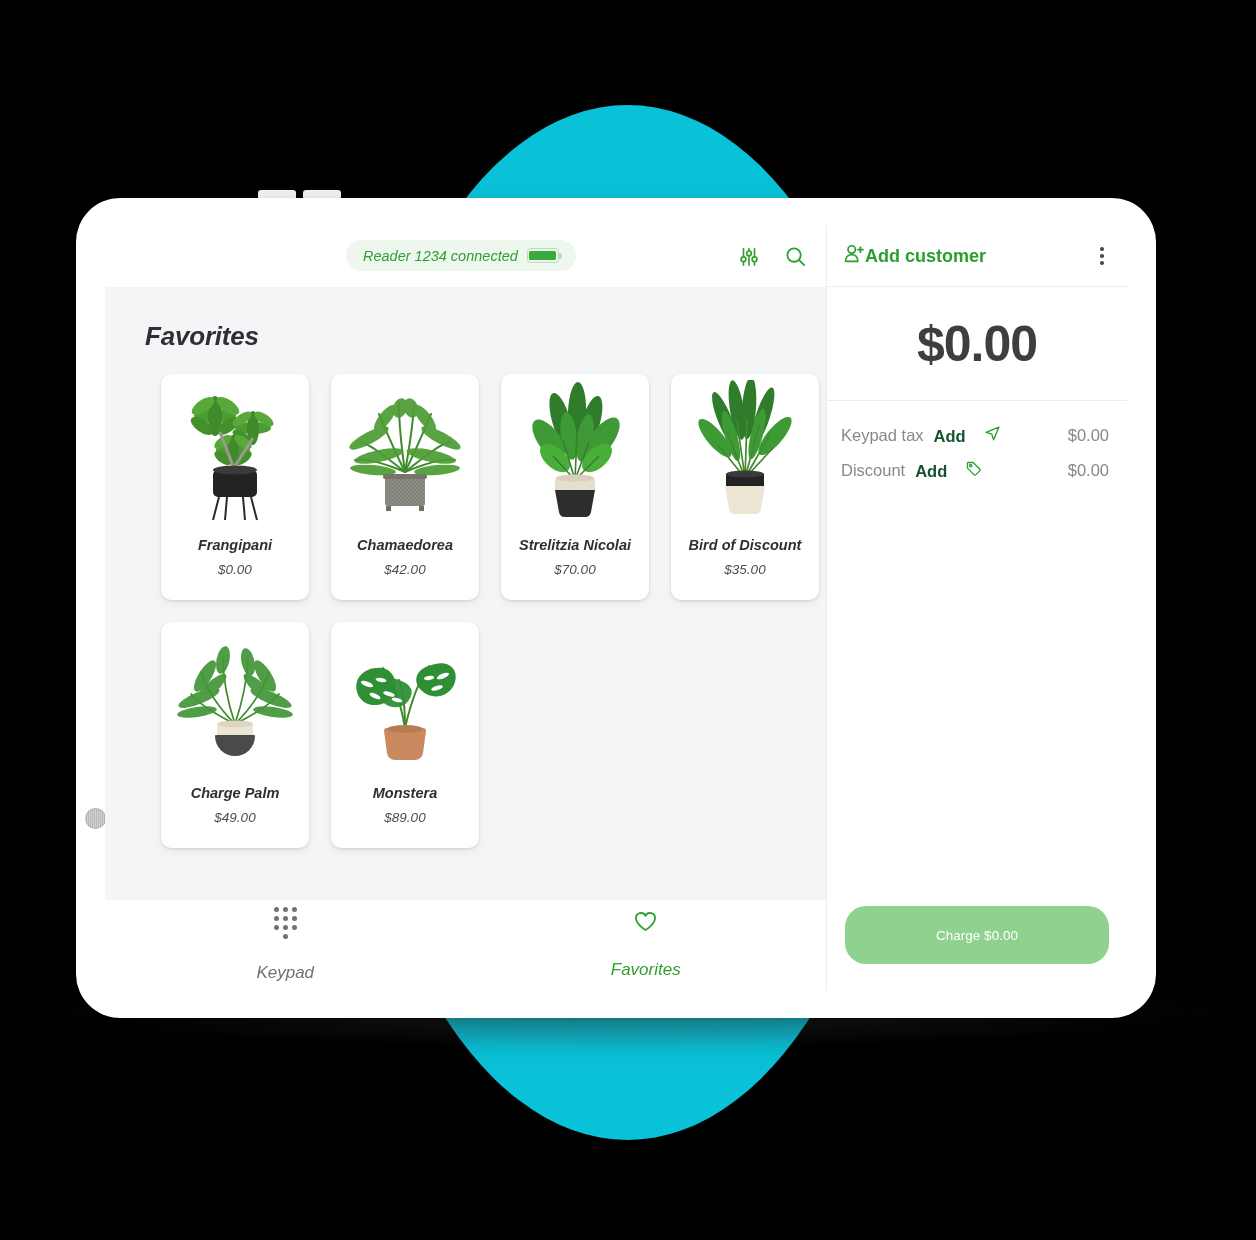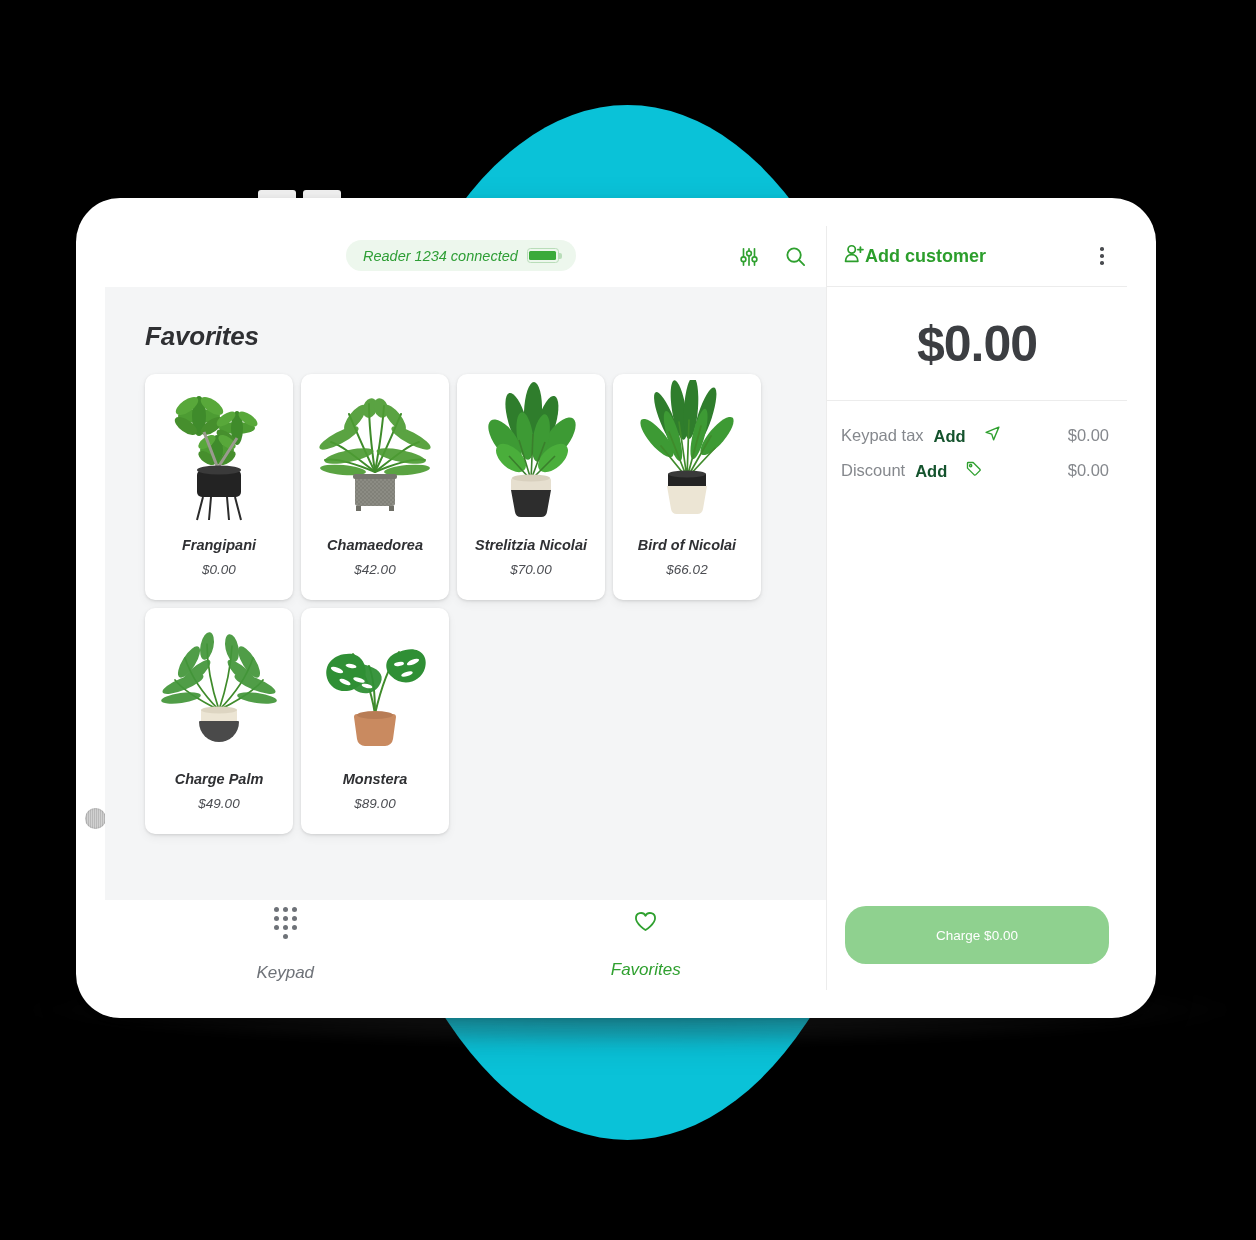--- a/index.html
+++ b/index.html
@@ -128,22 +128,22 @@
     overflow: hidden;
     position: relative;
   }
   .fav-title {
     font-size: 26px; font-weight: 700; color: #2f3033;
     margin: 0 0 22px 40px; letter-spacing: -0.2px;
   }
   .grid {
     display: grid;
     grid-template-columns: repeat(4, 148px);
-    gap: 8px;
-    margin-left: 40px;
+    gap: 22px;
+    margin-left: 56px;
   }
   .card {
     width: 148px; height: 226px;
     background: #fff;
     border-radius: 10px;
     box-shadow: 0 1px 3px rgba(0,0,0,0.12), 0 4px 10px rgba(0,0,0,0.05);
     display: flex; flex-direction: column;
     align-items: center;
     padding-top: 6px;
     cursor: pointer;
@@ -408,22 +408,22 @@
                     <ellipse cx="72" cy="54" rx="6" ry="26" transform="rotate(14 72 54)"></ellipse>
                   </g>
                   <g stroke="#3f8b2b" stroke-width="1.7" fill="none" stroke-linecap="round">
                     <path d="M60 98 L42 52 M60 98 L52 42 M60 98 L62 40 M60 98 L74 46 M60 98 L84 56 M60 98 L34 66 M60 98 L88 68"></path>
                   </g>
                   <path d="M41 94 h38 v12 h-38z" fill="#232323"></path>
                   <ellipse cx="60" cy="94" rx="19" ry="3.5" fill="#3a3a3a"></ellipse>
                   <path d="M40 106 h40 l-4 23 a6 6 0 0 1 -6 5 h-20 a6 6 0 0 1 -6 -5z" fill="#ece5d4"></path>
                 </svg>
               </div>
-              <div class="card-name">Bird of Nicolai</div>
-              <div class="card-price">$66.02</div>
+              <div class="card-name">Bird of Discount</div>
+              <div class="card-price">$35.00</div>
             </div>
 
             <div class="card">
               <div class="card-img">
                 <svg width="120" height="146" viewBox="0 0 120 146">
                   <g stroke="#3f8b2b" stroke-width="1.7" fill="none" stroke-linecap="round">
                     <path d="M60 96 C 44 80 32 62 26 44"></path>
                     <path d="M60 96 C 76 80 88 62 94 44"></path>
                     <path d="M60 96 C 52 72 48 50 48 30"></path>
                     <path d="M60 96 C 68 72 72 50 73 32"></path>

